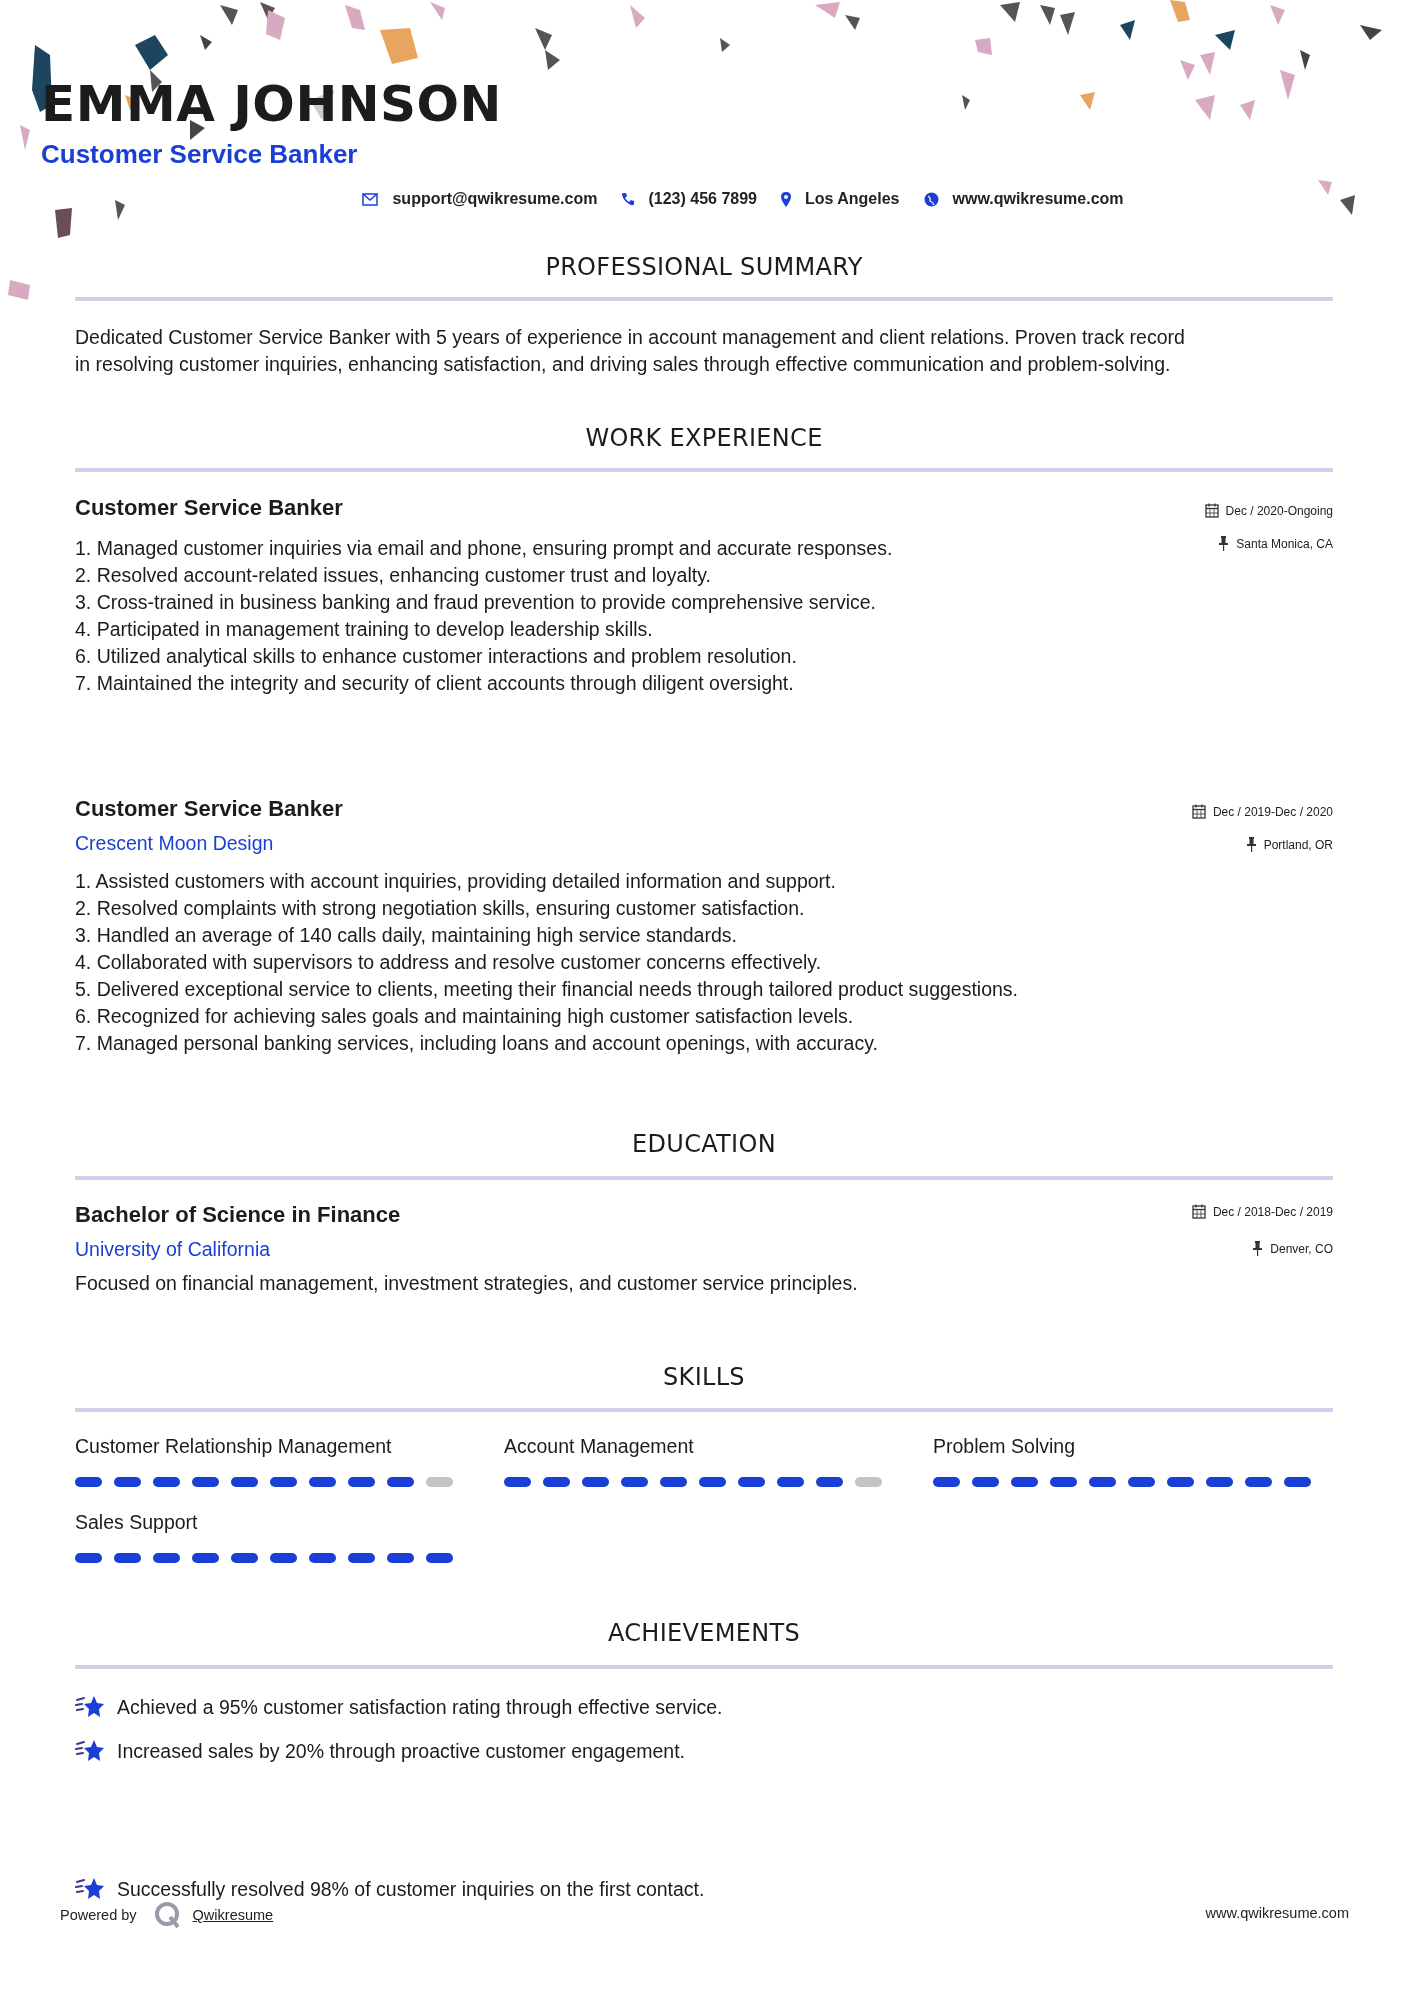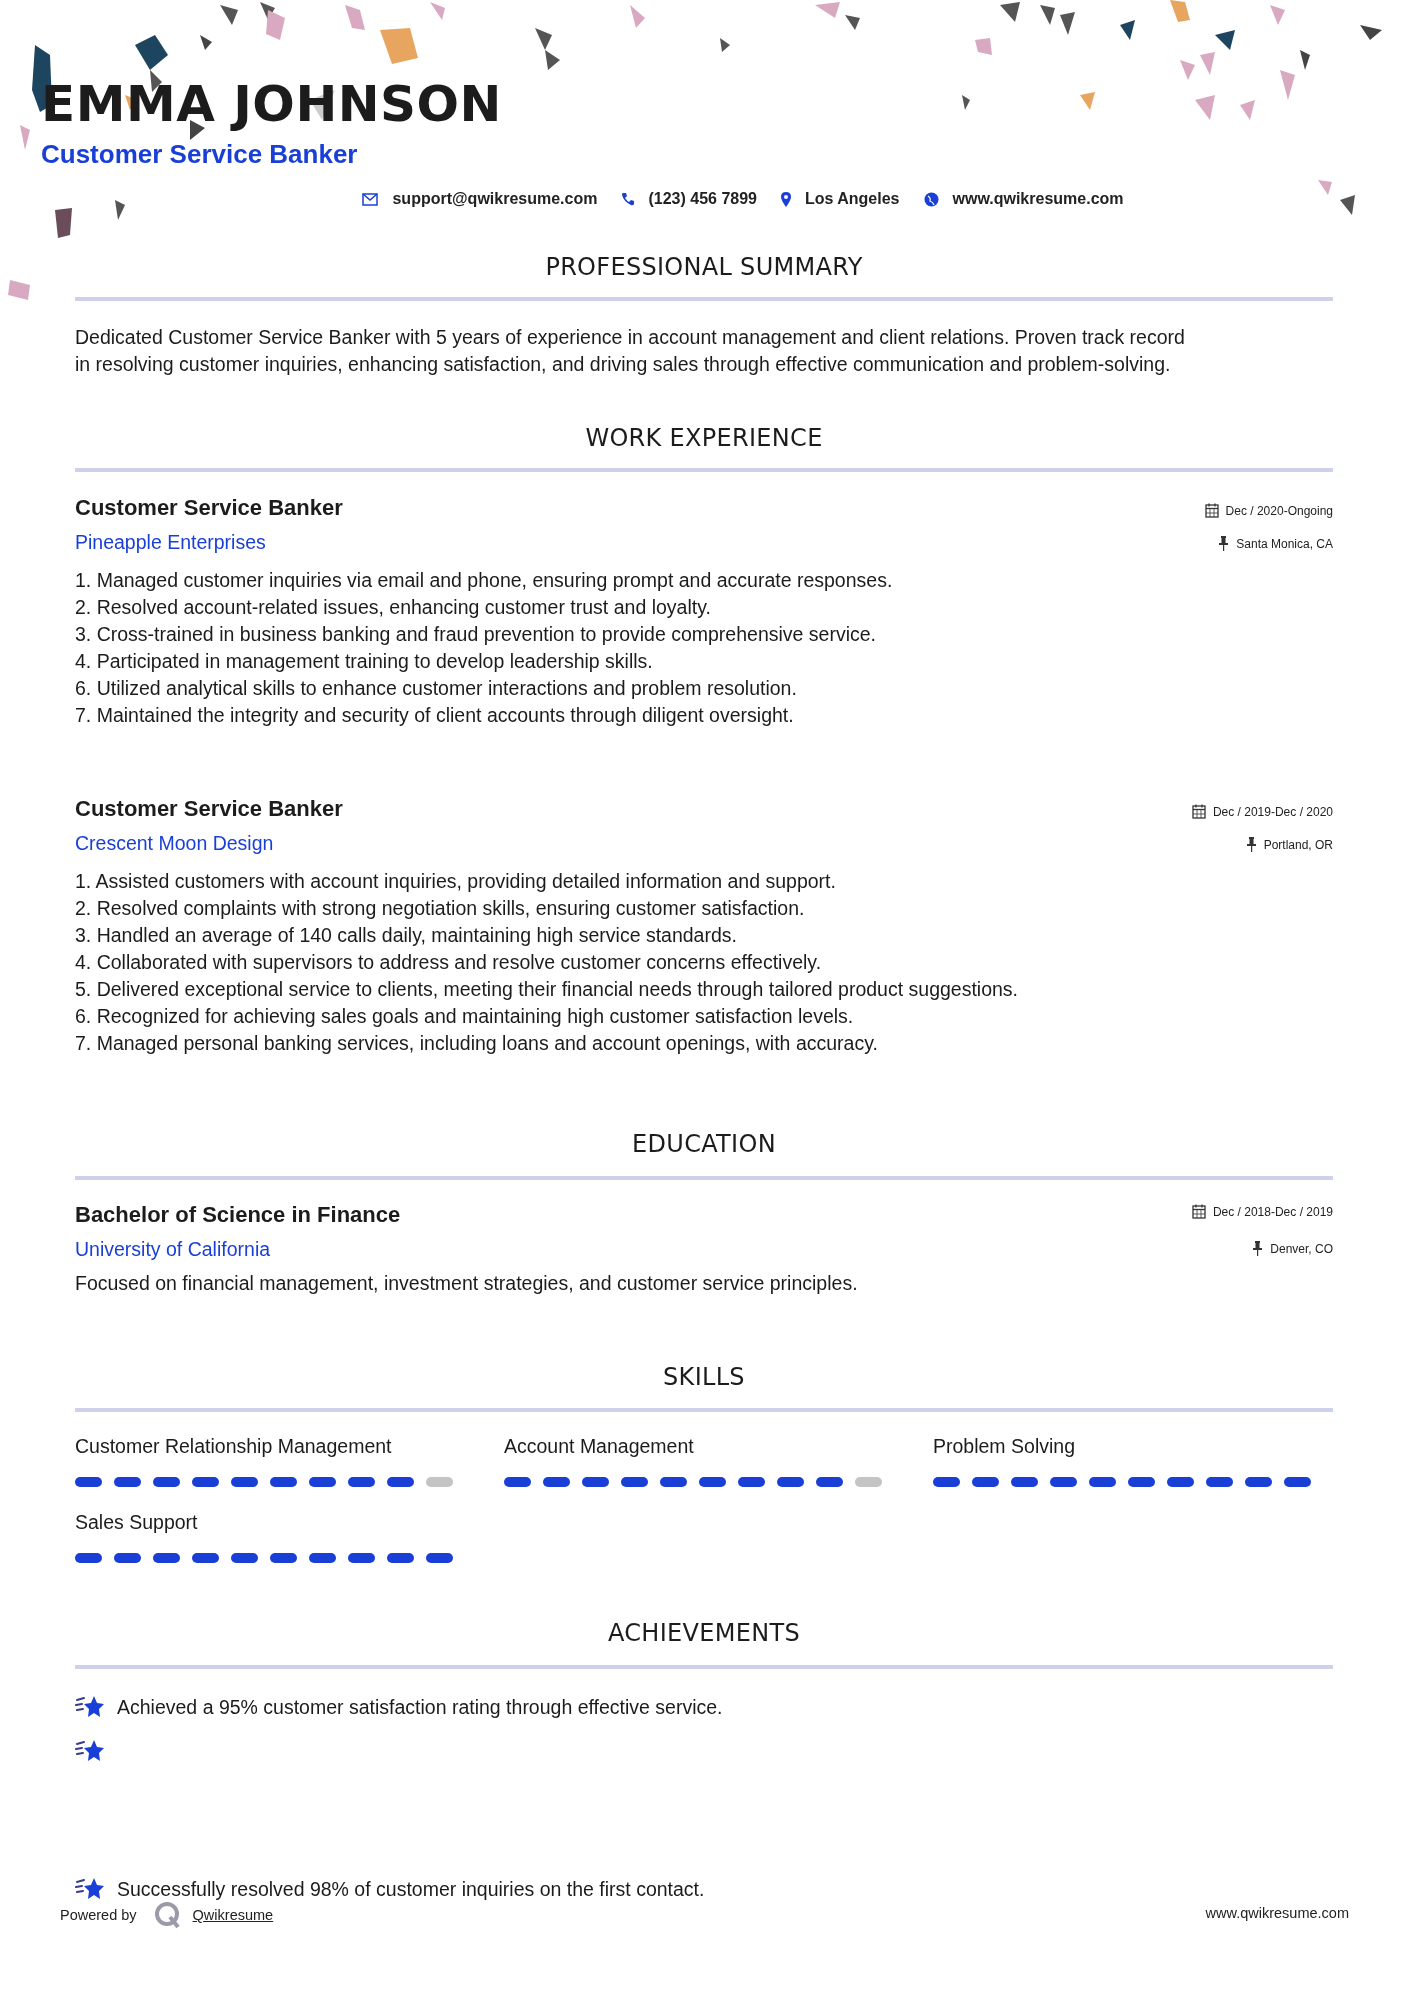--- a/index.html
+++ b/index.html
@@ -153,21 +153,20 @@
   </div>
   <div class="meta" style="top:43px;">
     <svg width="11" height="15" viewBox="0 0 11 15">
         <rect x="3" y="0" width="5" height="2" fill="#333"></rect>
         <rect x="3.5" y="2" width="4" height="5" fill="#333"></rect>
         <rect x="1" y="7" width="9" height="2" fill="#333"></rect>
         <rect x="5" y="9" width="1.2" height="6" fill="#333"></rect>
       </svg>
     <span>Santa Monica, CA</span>
   </div>
-  <div class="company">Pineapple Enterprises</div>
   <ul class="bullets">
     <li>1. Managed customer inquiries via email and phone, ensuring prompt and accurate responses.</li>
     <li>2. Resolved account-related issues, enhancing customer trust and loyalty.</li>
     <li>3. Cross-trained in business banking and fraud prevention to provide comprehensive service.</li>
     <li>4. Participated in management training to develop leadership skills.</li>
     <li>6. Utilized analytical skills to enhance customer interactions and problem resolution.</li>
     <li>7. Maintained the integrity and security of client accounts through diligent oversight.</li>
   </ul>
 </div>
 
@@ -311,20 +310,21 @@
     </svg>
   <span>Achieved a 95% customer satisfaction rating through effective service.</span>
 </div>
 <div class="ach" style="top:1738px;">
   <svg width="32" height="26" viewBox="0 0 32 26">
       <path d="M19 2 L22 9 L29 10 L24 15 L25 23 L19 19 L13 23 L14 15 L9 10 L16 9 Z" fill="#1a3fd6"></path>
       <line x1="2" y1="6" x2="9" y2="4" stroke="#3a3a8a" stroke-width="2" stroke-linecap="round"></line>
       <line x1="1" y1="11" x2="7" y2="10" stroke="#3a3a8a" stroke-width="2" stroke-linecap="round"></line>
       <line x1="2" y1="16" x2="8" y2="15" stroke="#3a3a8a" stroke-width="2" stroke-linecap="round"></line>
     </svg>
+  <span>Increased sales by 20% through proactive customer engagement.</span>
 </div>
 <div class="ach" style="top:1876px;">
   <svg width="32" height="26" viewBox="0 0 32 26">
       <path d="M19 2 L22 9 L29 10 L24 15 L25 23 L19 19 L13 23 L14 15 L9 10 L16 9 Z" fill="#1a3fd6"></path>
       <line x1="2" y1="6" x2="9" y2="4" stroke="#3a3a8a" stroke-width="2" stroke-linecap="round"></line>
       <line x1="1" y1="11" x2="7" y2="10" stroke="#3a3a8a" stroke-width="2" stroke-linecap="round"></line>
       <line x1="2" y1="16" x2="8" y2="15" stroke="#3a3a8a" stroke-width="2" stroke-linecap="round"></line>
     </svg>
   <span>Successfully resolved 98% of customer inquiries on the first contact.</span>
 </div>

